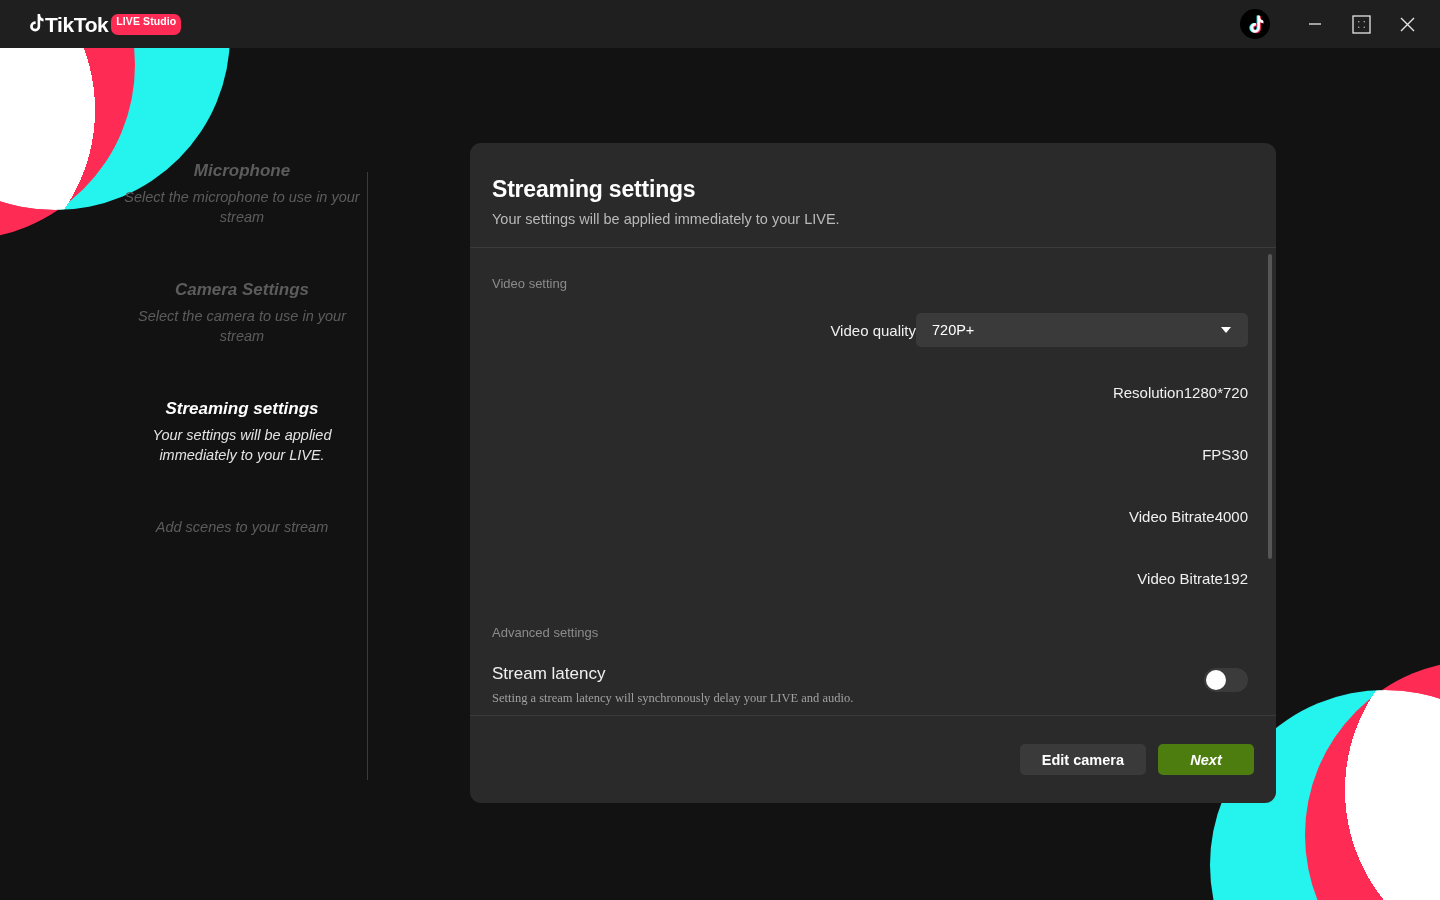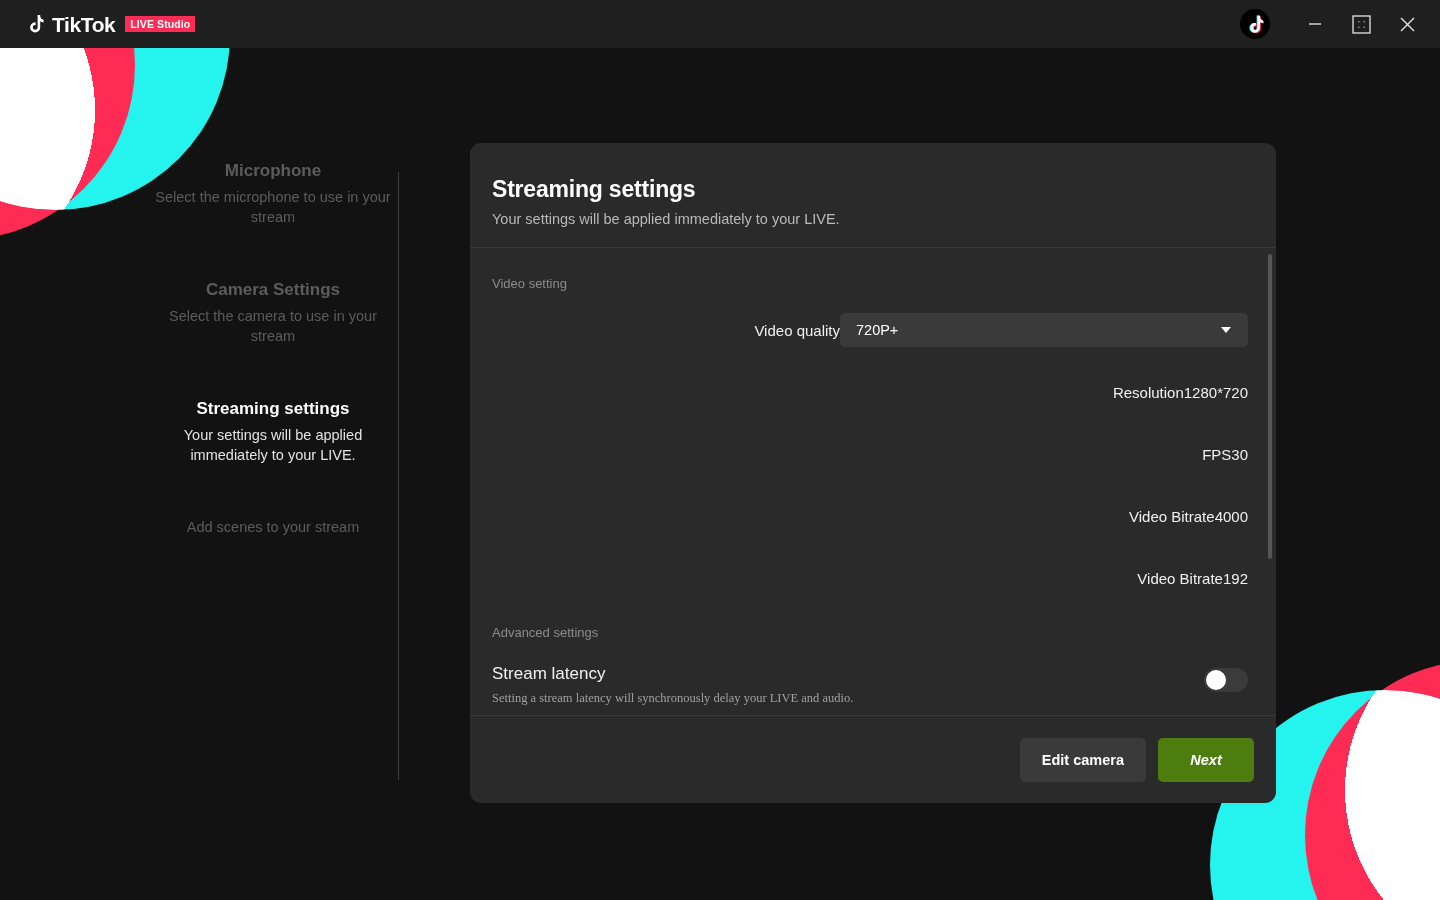--- a/index.html
+++ b/index.html
@@ -31,50 +31,51 @@
                    -webkit-mask-image: radial-gradient(circle at 310px 100px, #000 175px, transparent 175px);
                    mask-image: radial-gradient(circle at 310px 100px, #000 175px, transparent 175px); }
 
   
   .titlebar {
     position: absolute; left: 0; top: 0; width: 1440px; height: 48px;
     background: #1f1f1f;
     display: flex; align-items: center;
     z-index: 30;
   }
-  .brand { display: flex; align-items: center; gap: 7px; margin-left: 28px; }
+  .brand { display: flex; margin-left: 28px; }
   .brand-note { width: 17px; height: 19px; position: relative; display: block; }
   .brand-word {
     color: #fff; font-size: 21px; font-weight: 700; letter-spacing: -0.4px;
     line-height: 1;
   }
   .live-badge {
     background: #fe2c55; color: #fff;
     font-size: 10.5px; font-weight: 700;
-    padding: 2.5px 5px 3px; border-radius: 0;
+    padding: 2.5px 5px 3px; border-radius: 7px;
     letter-spacing: 0.1px; line-height: 1; margin-left: 3px;
   }
   .win-controls { margin-left: auto; display: flex; align-items: center; gap: 0; }
   .tt-avatar {
     width: 30px; height: 30px; border-radius: 50%; background: #000;
     display: flex; align-items: center; justify-content: center;
     margin-right: 22px;
   }
   .win-btn {
     width: 46px; height: 48px;
     display: flex; align-items: center; justify-content: center;
     color: #e6e6e6; cursor: default;
   }
   .win-btn:last-child { margin-right: 10px; }
 
   
   .steps {
-    position: absolute; left: 145px; top: 160px;
+    position: absolute; left: 114px; top: 160px;
     width: 256px;
     z-index: 10;
+    font-style: italic;
   }
   .rail {
     position: absolute; left: 253px; top: 12px; width: 1px; height: 608px;
     background: #3b3b3b;
   }
   .step { position: relative; text-align: center; padding-right: 0; }
   .step + .step { margin-top: 52px; }
   .step-title {
     font-size: 17px; font-weight: 700; color: #5c5c5c;
     line-height: 1.35; margin-bottom: 4px;
@@ -120,21 +121,21 @@
   .section-label.second { margin-top: 30px; }
 
   .row {
     display: flex; align-items: center; justify-content: flex-end;
     height: 30px; margin-bottom: 32px;
   }
   .row-label { font-size: 15px; color: #f0f0f0; }
   .row-value { font-size: 15px; color: #f0f0f0; }
 
   .select-box {
-    width: 408px; height: 34px;
+    width: 332px; height: 34px;
     background: #3a3a3a; border-radius: 5px;
     display: flex; align-items: center; justify-content: space-between;
     padding: 0 17px 0 16px;
     cursor: default;
   }
   .select-value { font-size: 14.5px; color: #ffffff; }
   .caret {
     width: 0; height: 0;
     border-left: 5.5px solid transparent;
     border-right: 5.5px solid transparent;
@@ -168,21 +169,21 @@
     background: #565656;
   }
 
   .modal-foot {
     height: 88px; flex: 0 0 auto;
     border-top: 1px solid #3a3a3a;
     display: flex; align-items: center; justify-content: flex-end;
     gap: 12px; padding-right: 22px;
   }
   .btn {
-    height: 44px; border-radius: 5px; border: none;
+    height: 31px; border-radius: 5px; border: none;
     font-size: 14.5px; font-weight: 700; color: #fff;
     font-family: "Liberation Sans", sans-serif;
     cursor: default;
   }
   .btn-secondary { background: #3a3a3a; padding: 0 22px; }
   .btn-primary   { background: #4d7c0f; width: 96px; font-style: italic; }
 </style>
 </head>
 <body>
 

